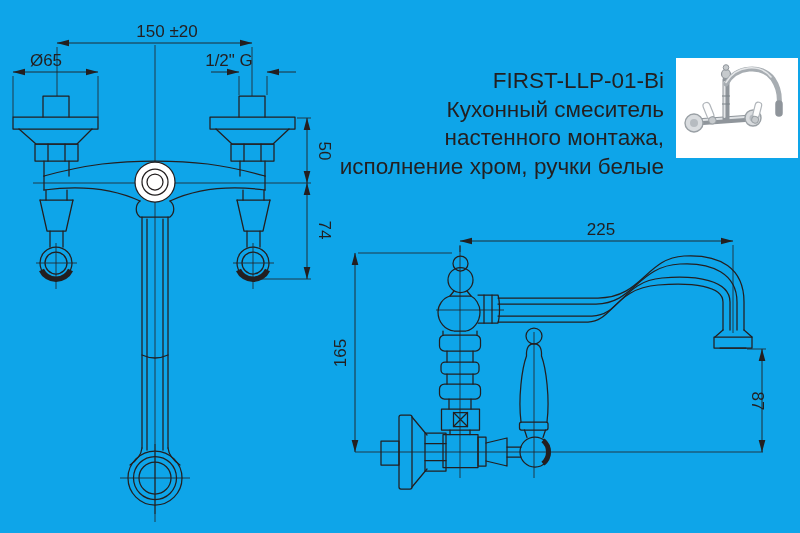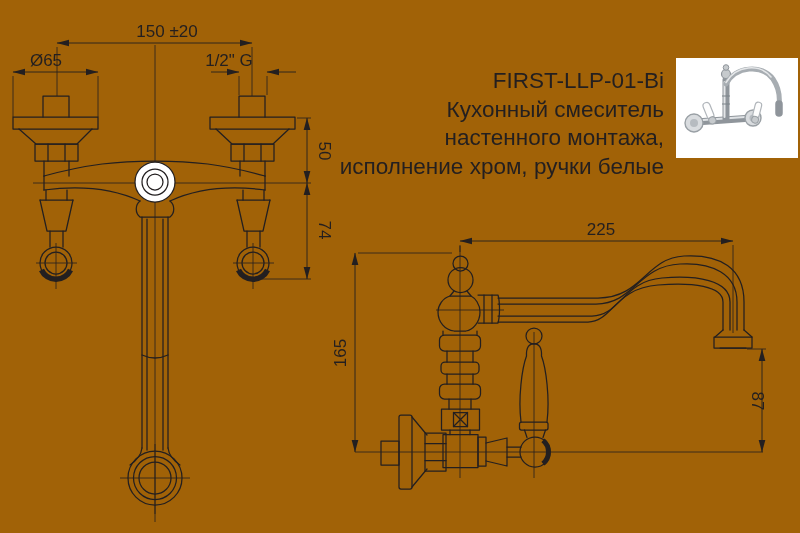--- a/index.html
+++ b/index.html
@@ -1,16 +1,16 @@
 <!DOCTYPE html>
 <html><head>
 <meta charset="utf-8">
 <style>
   html,body{margin:0;padding:0;background:#ffffff;}
-  .canvas{position:relative;width:800px;height:533px;background:#a16207;overflow:hidden;
+  .canvas{position:relative;width:800px;height:533px;background:#0ea5e9;overflow:hidden;
           font-family:"Liberation Sans", sans-serif;text-align:center;}
   svg text{fill:#231f20;font-family:"Liberation Sans", sans-serif;}
   .dimtxt{font-size:17px;}
   .infotxt{font-size:22.5px;}
   .med{stroke:#231f20;stroke-width:1.25;fill:none;stroke-linecap:round;stroke-linejoin:round;}
   .thin{stroke:#231f20;stroke-width:0.8;fill:none;}
   .dimln{stroke:#231f20;stroke-width:0.9;fill:none;}
   .whitefill{fill:#ffffff;}
 </style>
 </head>

